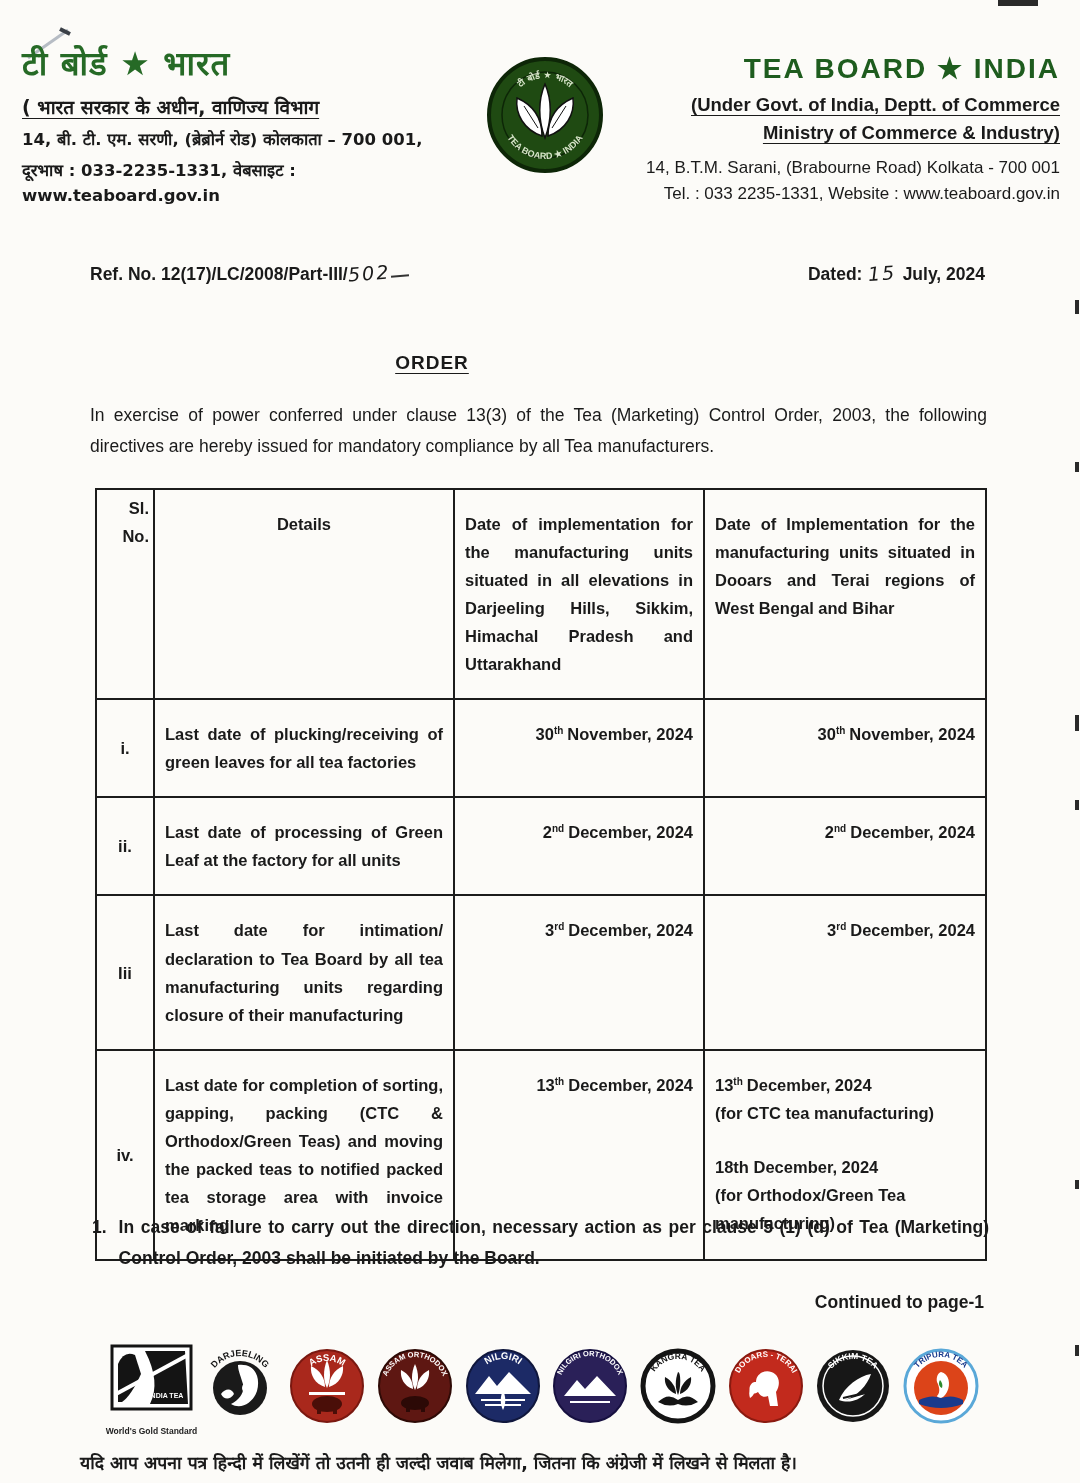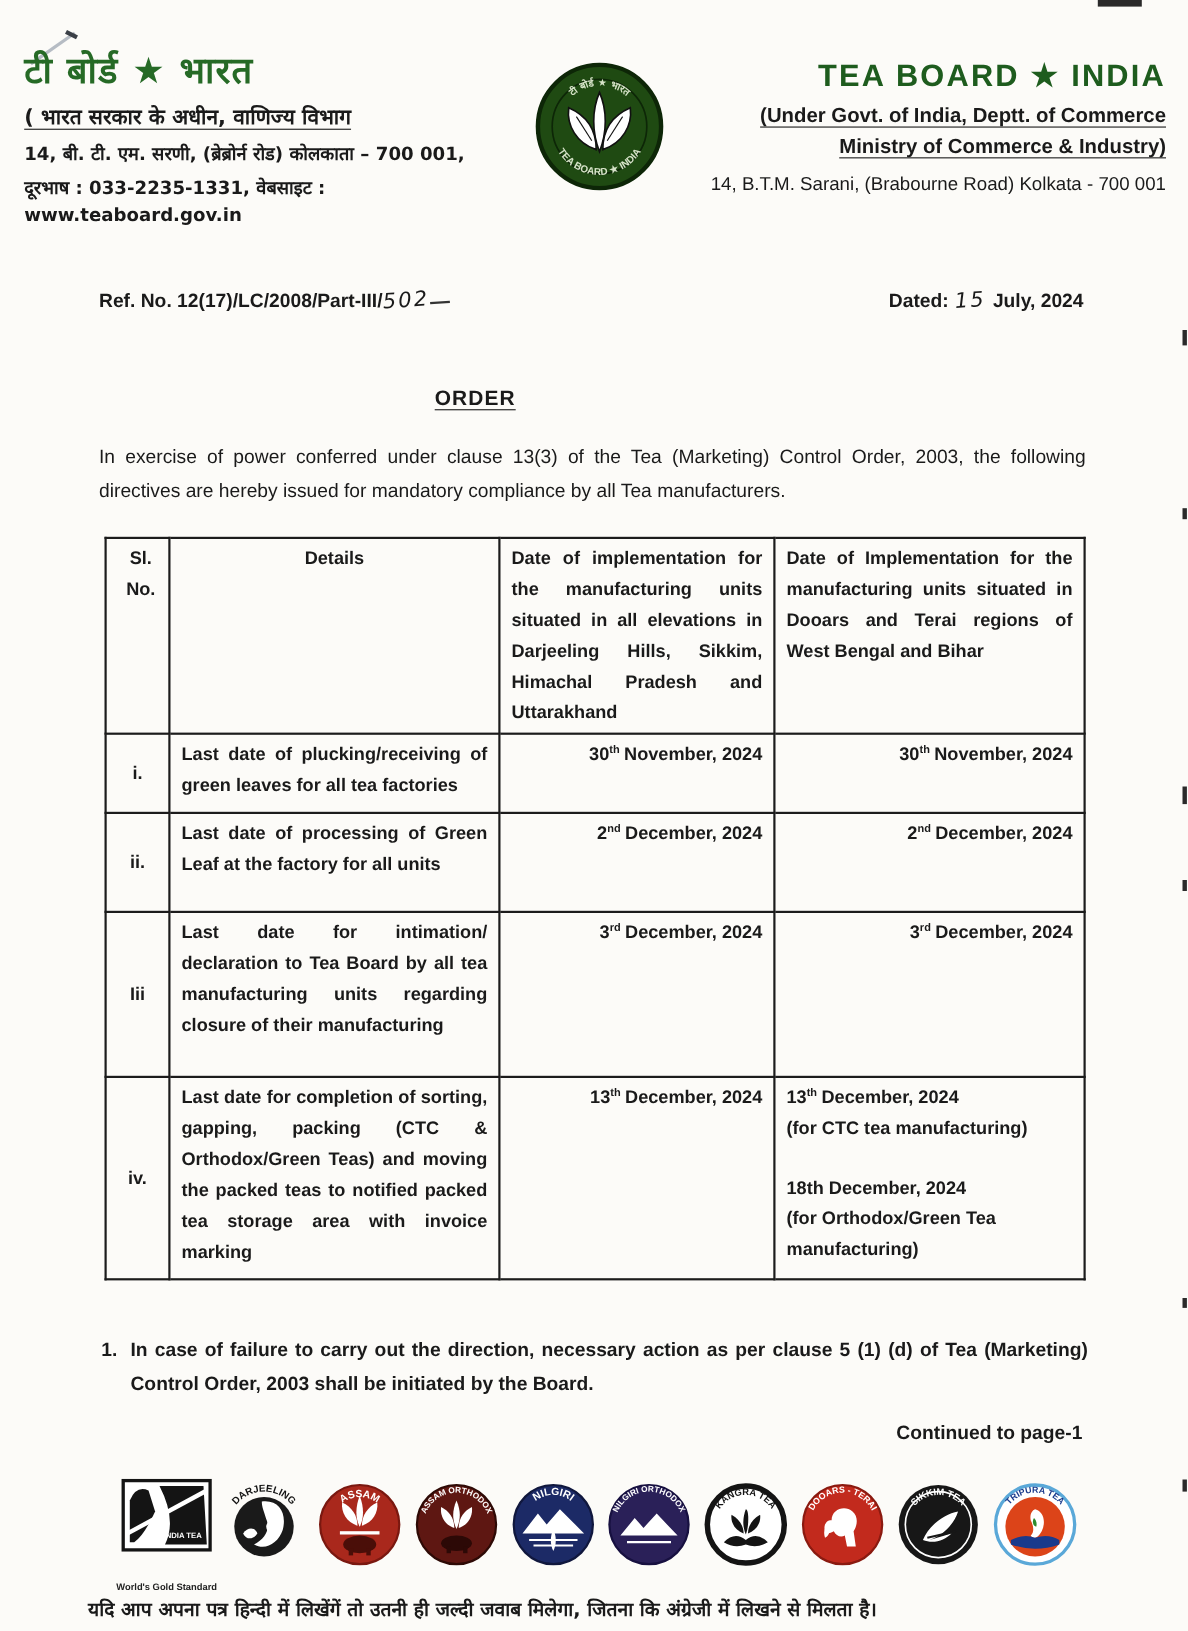--- a/index.html
+++ b/index.html
@@ -33,44 +33,44 @@
   
   .order-title { position:absolute; left:0; top:352px; width:864px; text-align:center;
     font-size:19px; font-weight:700; letter-spacing:1px; text-decoration:underline; text-underline-offset:4px; }
 
   
   .intro { position:absolute; left:90px; top:400px; width:897px; font-size:17.5px; font-weight:500; line-height:1.78; text-align:justify; }
 
   
   table.order-table { position:absolute; left:95px; top:488px; width:890px; border-collapse:collapse; table-layout:fixed; }
   .order-table col.c1{width:58px;} .order-table col.c2{width:300px;} .order-table col.c3{width:250px;} .order-table col.c4{width:282px;}
-  .order-table td { border:2px solid #1c1c1c; vertical-align:top; padding:4px 10px; font-size:16.5px; line-height:1.7; }
+  .order-table td { border:2px solid #1c1c1c; vertical-align:top; padding:20px 10px; font-size:16.5px; line-height:1.7; }
   .order-table .hrow td { font-weight:700; height:162px; }
   .order-table td.sl { text-align:center; vertical-align:middle; font-weight:700; padding:4px; }
-  .order-table td.sl-h { vertical-align:top; text-align:center; padding-left:10px; }
+  .order-table td.sl-h { vertical-align:top; text-align:right; padding-left:10px; }
   .order-table td.details { text-align:justify; font-weight:600; }
   .order-table td.det-h { text-align:center; font-weight:700; }
   .order-table td.justify { text-align:justify; }
   .order-table td.date { text-align:right; font-weight:600;border-radius:16px; }
   .order-table td.date-left { text-align:left; font-weight:600; }
   .order-table sup { font-size:10px; font-weight:700; }
   .order-table .m { margin-left:4px; }
   .r1 td{ height:72px; } .r2 td{ height:90px; } .r3 td{ height:150px; } .r4 td{ height:184px; }
   .gapline { height:26px; }
 
   
   .point1 { position:absolute; left:92px; top:1212px; width:897px; display:flex; gap:12px; font-size:17.5px; font-weight:600; line-height:1.78; }
   .point1 .num { flex:0 0 auto; }
   .point1 .ptext { text-align:justify; }
   .continued { position:absolute; right:96px; top:1292px; font-size:17.5px; font-weight:600; }
 
   
   .logos { position:absolute; left:108px; top:1342px; width:876px; display:flex; justify-content:space-between; align-items:flex-start; }
   .logo-item { display:flex; flex-direction:column; align-items:center; width:87px; }
-  .logo-caption { font-size:8.5px; font-weight:600; color:#222; margin-top:19px; white-space:nowrap; }
+  .logo-caption { font-size:8.5px; font-weight:600; color:#222; margin-top:8px; white-space:nowrap; }
 
   
   .footer-hindi { position:absolute; left:80px; top:1450px; width:920px; font-size:17.5px; font-weight:700; white-space:nowrap; }
 
   
   .artifact { position:absolute; background:#2a2a2a; }
   .pin-mark { position:absolute; left:24px; top:20px; }
 </style>
 </head>
 <body>
@@ -113,20 +113,21 @@
       <text font-size="9" font-weight="bold" fill="#d7e4c9" class="hi"><textPath href="#seal-arc-top" startOffset="50%" text-anchor="middle">टी बोर्ड ★ भारत</textPath></text>
       <text font-size="9" font-weight="bold" fill="#d7e4c9"><textPath href="#seal-arc-bot" startOffset="50%" text-anchor="middle">TEA BOARD ★ INDIA</textPath></text>
     </svg>
   </div>
 
   <div class="header-right">
     <div class="hr-title">TEA BOARD ★ INDIA</div>
     <div class="hr-sub">(Under Govt. of India, Deptt. of Commerce</div>
     <div class="hr-sub">Ministry of Commerce &amp; Industry)</div>
     <div class="hr-addr">14, B.T.M. Sarani, (Brabourne Road) Kolkata - 700 001</div>
+    <div class="hr-addr" style="margin-top:0;">Tel. : 033 2235-1331, Website : www.teaboard.gov.in</div>
   </div>
 
   <div class="ref-row">
     <div>
       <span>Ref. No. 12(17)/LC/2008/Part-III/</span><span class="handwritten">502</span><span class="hw-dash"></span>
     </div>
     <div class="dated">
       <span>Dated:</span><span class="handwritten">15</span><span>July, 2024</span>
     </div>
   </div>

